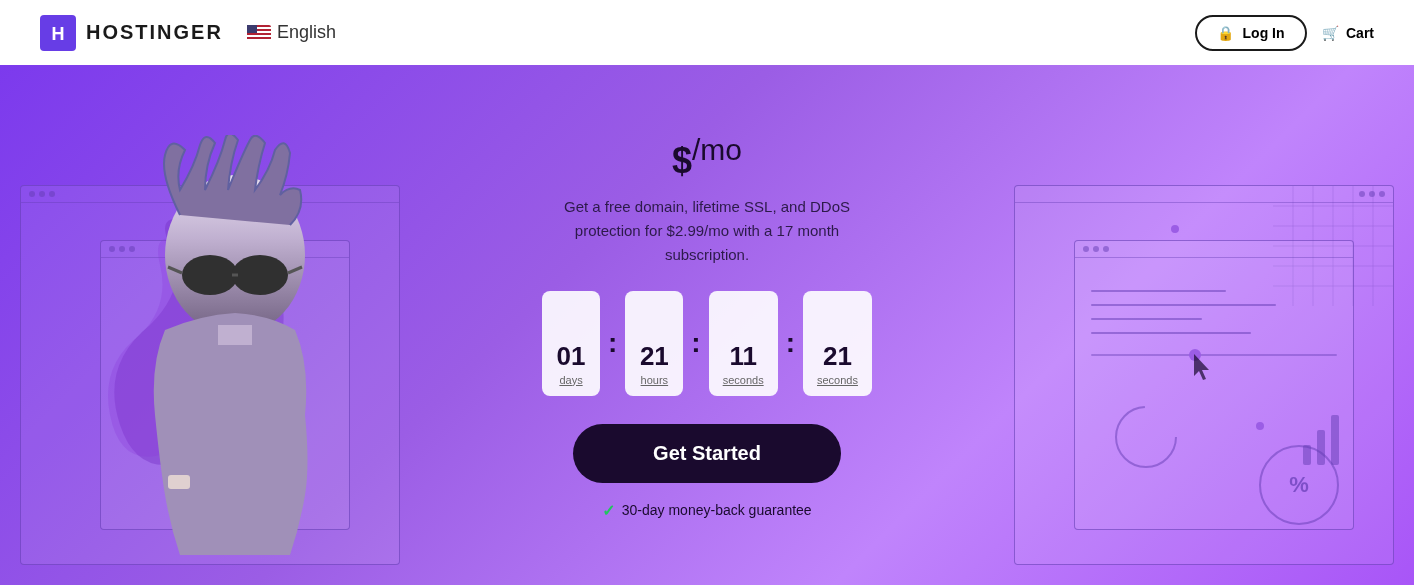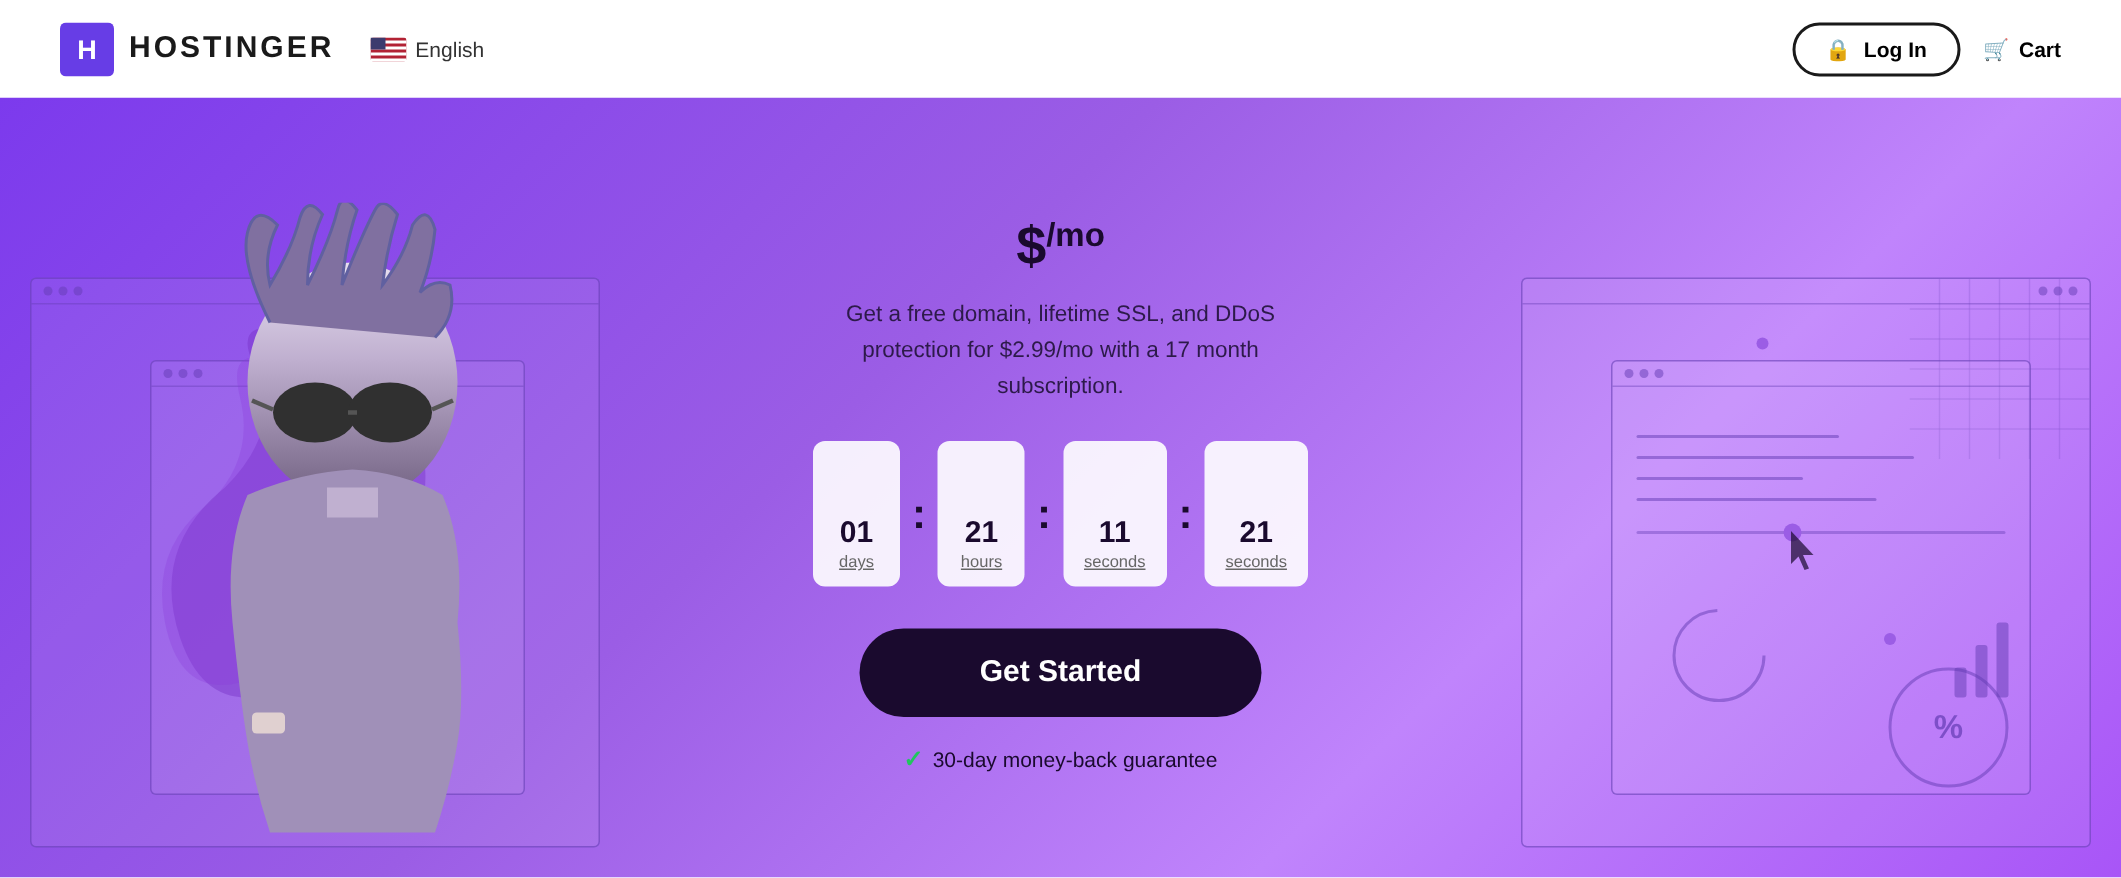--- a/index.html
+++ b/index.html
@@ -21,22 +21,22 @@
       position: relative;
       z-index: 10;
     }
     .nav-left { display: flex; align-items: center; gap: 24px; }
     .logo { display: flex; align-items: center; gap: 10px; }
     .logo-h {
       font-size: 20px; font-weight: 800; letter-spacing: 2px;
       color: #1a1a1a;
     }
     .lang-selector {
-      display: flex; align-items: flex-end; gap: 6px;
-      cursor: pointer; font-size: 14px; color: #333;
+      display: flex; align-items: center; gap: 6px;
+      cursor: pointer; font-size: 18px; color: #333;
     }
 
     .nav-center { display: flex; align-items: center; gap: 32px; }
     .nav-item {
       display: flex; align-items: center; gap: 4px;
       font-size: 15px; font-weight: 500; color: #1a1a1a;
       cursor: pointer;
     }
     .chevron {
       border: solid #1a1a1a; border-width: 0 2px 2px 0;
@@ -139,39 +139,39 @@
       margin-bottom: 8px;
       line-height: 1.2;
     }
     .hero-price {
       display: flex; align-items: flex-start; justify-content: center;
       line-height: 1;
       margin-bottom: 16px;
     }
     .price-dollar { font-size: 36px; font-weight: 800; color: #1a0a2e; margin-top: 12px; }
     .price-num { font-size: 90px; font-weight: 900; color: #1a0a2e; }
-    .price-mo { font-size: 22px; font-weight: 700; color: #1a0a2e; align-self: flex-end; margin-bottom: 14px; text-align: center; }
+    .price-mo { font-size: 30px; font-weight: 400; color: #1a0a2e; align-self: flex-end; margin-bottom: 14px; text-align: center; }
     .hero-desc {
       font-size: 15px; color: #2d1a4a; line-height: 1.6;
       margin-bottom: 24px;
       max-width: 340px; margin-left: auto; margin-right: auto;
     }
 
     
     .countdown {
       display: flex; align-items: center; justify-content: center;
       gap: 8px; margin-bottom: 28px;
     }
     .countdown-block {
       background: rgba(255,255,255,0.9);
       border-radius: 8px; padding: 10px 14px;
       min-width: 58px; text-align: center;
     }
     .countdown-num {
-      font-size: 20px; font-weight: 800; color: #1a0a2e;
+      font-size: 26px; font-weight: 800; color: #1a0a2e;
       display: block;
       margin-top: 40px;
     }
     .countdown-label {
       font-size: 11px; color: #666; margin-top: 2px; display: block; text-decoration: underline;
     }
     .colon { font-size: 28px; font-weight: 800; color: #1a0a2e; }
 
     
     .cta-btn {

